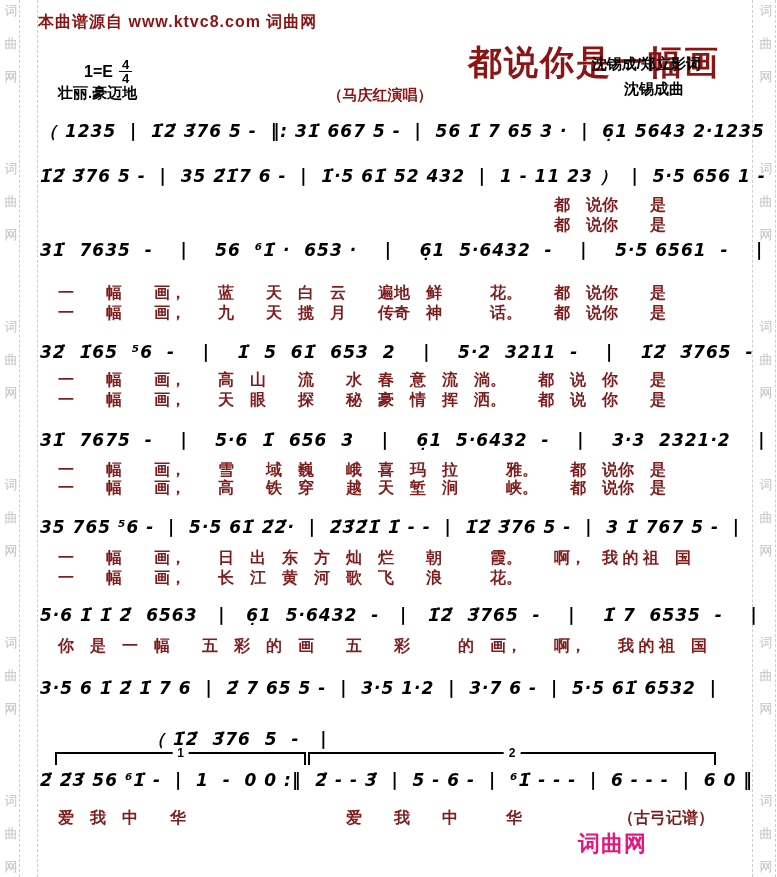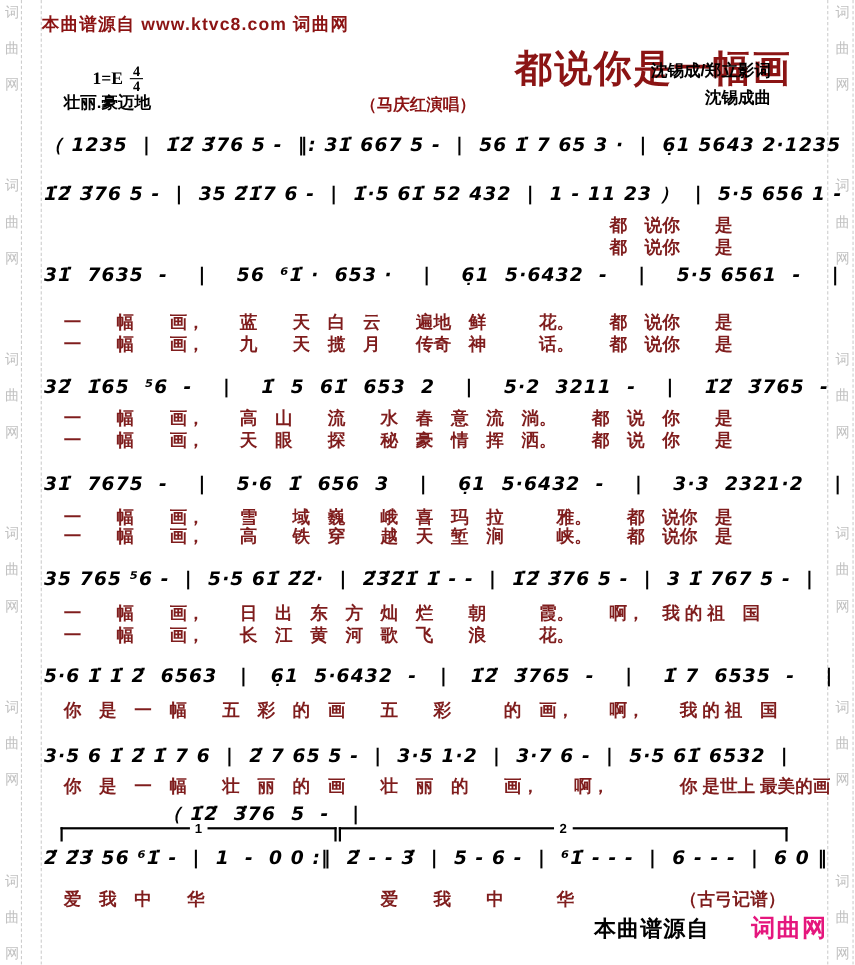--- a/index.html
+++ b/index.html
@@ -9,28 +9,28 @@
   .wm-col{position:absolute;top:2px;width:18px;}
   .wm-char{position:absolute;left:0;width:18px;text-align:center;
            font:13px "Liberation Sans",sans-serif;color:#c2c2c2;}
   .src-line{position:absolute;left:38px;top:12px;font-weight:bold;font-size:16px;
             color:#8b1414;letter-spacing:1px;white-space:pre;}
   .title{position:absolute;left:40px;top:40px;width:680px;text-align:right;
          font-weight:bold;font-size:34px;color:#8b1414;letter-spacing:2px;}
   .subtitle{position:absolute;left:40px;top:86px;width:680px;text-align:center;
             font-weight:bold;font-size:15px;color:#8b1414;}
   .keysig{position:absolute;left:84px;top:58px;font-weight:bold;font-size:16px;
-          display:flex;align-items:center;gap:6px;font-family:Liberation Serif, serif;}
+          display:flex;align-items:center;gap:6px;}
   .frac{display:inline-flex;flex-direction:column;align-items:center;line-height:1;
         font-size:13px;font-weight:bold;}
   .frac .num{padding:0 3px;border-bottom:1.5px solid #000;}
   .frac .den{padding:0 3px;}
   .tempo{position:absolute;left:58px;top:84px;font-weight:bold;font-size:15px;}
   .credit1{position:absolute;right:76px;top:55px;font-weight:bold;font-size:15px;text-align:right;}
-  .credit2{position:absolute;right:76px;top:80px;font-weight:bold;font-size:15px;text-align:right;}
+  .credit2{position:absolute;right:93px;top:80px;font-weight:bold;font-size:15px;text-align:right;}
   .score{position:absolute;left:40px;top:118px;width:690px;height:712px;}
   .notation{position:absolute;left:0;white-space:pre;
             font-family:"DejaVu Sans",sans-serif;font-style:italic;font-weight:bold;
             font-size:17px;letter-spacing:1px;color:#000;}
   .lyrics{position:absolute;left:18px;white-space:pre;font-weight:bold;font-size:16px;color:#7f1d1d;}
   .volta{position:absolute;height:11px;border-top:2px solid #000;
          border-left:2px solid #000;border-right:2px solid #000;}
   .volta b{position:absolute;top:-8px;left:50%;transform:translateX(-50%);
            background:#fff;padding:0 5px;font-weight:bold;font-style:normal;font-size:12px;}
   .footer{position:absolute;left:540px;top:829px;display:flex;align-items:baseline;}
@@ -114,30 +114,28 @@
       <div class="lyrics" style="top: 272px;">一　　幅　　画，　　天　眼　　探　　秘　豪　情　挥　洒。　　都　说　你　　是</div>
       <div class="notation" style="top: 312px;">31̇  7675  -    |    5·6  1̇  656  3    |    6̣1  5·6432  -    |    3·3  2321·2    |</div>
       <div class="lyrics" style="top: 342px;">一　　幅　　画，　　雪　　域　巍　　峨　喜　玛　拉　　　雅。　　都　说你　是</div>
       <div class="lyrics" style="top: 360px;">一　　幅　　画，　　高　　铁　穿　　越　天　堑　涧　　　峡。　　都　说你　是</div>
       <div class="notation" style="top: 399px;">35 765 ⁵6 -  |  5·5 61̇ 2̇2̇·  |  2̇3̇2̇1̇ 1̇ - -  |  1̇2̇ 3̇76 5 -  |  3 1̇ 767 5 -  |</div>
       <div class="lyrics" style="top: 430px;">一　　幅　　画，　　日　出　东　方　灿　烂　　朝　　　霞。　　啊，　我 的 祖　国</div>
       <div class="lyrics" style="top: 450px;">一　　幅　　画，　　长　江　黄　河　歌　飞　　浪　　　花。</div>
       <div class="notation" style="top: 487px;">5·6 1̇ 1̇ 2̇  6563   |   6̣1  5·6432  -   |   1̇2̇  3̇765  -    |    1̇ 7  6535  -    |</div>
       <div class="lyrics" style="top: 518px;">你　是　一　幅　　五　彩　的　画　　五　　彩　　　的　画，　　啊，　　我 的 祖　国</div>
       <div class="notation" style="top: 560px;">3·5 6 1̇ 2̇ 1̇ 7 6  |  2̇ 7 65 5 -  |  3·5 1·2  |  3·7 6 -  |  5·5 61̇ 6532  |</div>
-      <div class="lyrics" style="top: 587px;">你　是　一　幅　　壮　丽　的　画　　壮　丽　的　　画，　　啊，　　　　你 是世上 最美的画</div>
       <div class="notation" style="top: 610px;">　　　　　　（ 1̇2̇  3̇76  5  -   |</div>
       <div class="volta" style="top: 634px; left: 15px; width: 247px;">
         <b>1</b>
       </div>
       <div class="volta" style="top: 634px; left: 268px; width: 404px;">
         <b>2</b>
       </div>
       <div class="notation" style="top: 652px;">2̇ 2̇3̇ 56 ⁶1̇ -  |  1  -  0 0 :‖  2̇ - - 3̇  |  5 - 6 -  |  ⁶1̇ - - -  |  6 - - -  |  6 0 ‖</div>
       <div class="lyrics" style="top: 690px;">爱　我　中　　华　　　　　　　　　　爱　　我　　中　　　华　　　　　　（古弓记谱）</div>
     </div>
 
   <div class="footer">
-    <span class="f-src">本曲谱源自</span>
     <span class="f-brand">词曲网</span>
   </div>
 
 </div>
 
 </body></html>

